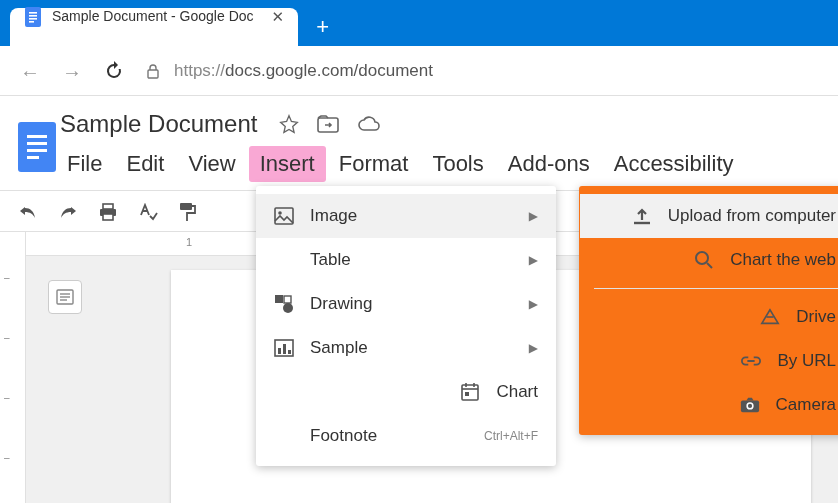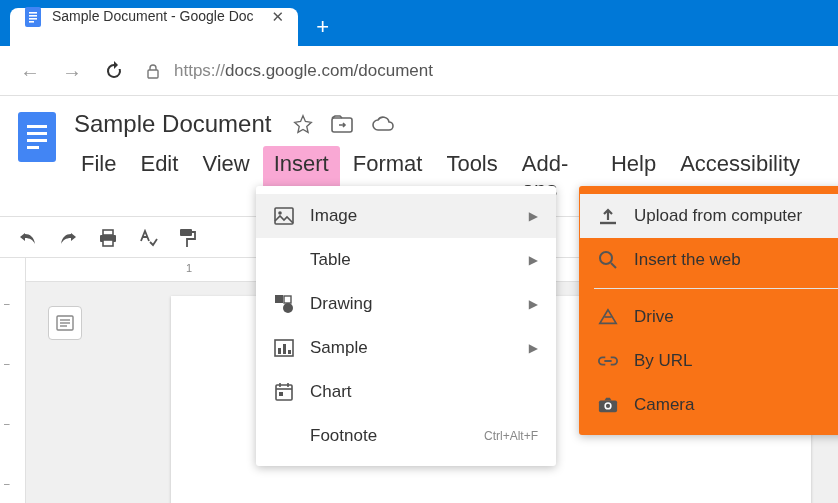--- a/index.html
+++ b/index.html
@@ -10,21 +10,21 @@
   .tab-favicon { width: 18px; height: 18px; display: flex; align-items: center; justify-content: center; }
   .tab-close { font-size: 15px; color: #555; cursor: pointer; margin-left: 8px; }
   .new-tab { color: #fff; font-size: 22px; margin-left: 18px; margin-bottom: 6px; cursor: pointer; }
   
   .navbar { height: 50px; display: flex; align-items: center; padding: 0 20px; gap: 22px; border-bottom: 1px solid #e0e0e0; }
   .nav-arrow { color: #999; font-size: 20px; }
   .reload { color: #333; font-size: 18px; }
   .urlbar { flex: 1; display: flex; align-items: center; gap: 14px; font-size: 17px; color: #555; }
   .lock { color: #777; font-size: 14px; }
   
-  .app-header { padding: 12px 27px 0 18px; display: flex; align-items: flex-start; gap: 14px; }
+  .app-header { padding: 12px 27px 0 18px; display: flex; align-items: center; }
   .doc-logo { width: 38px; height: 50px; background: #4285f4; border-radius: 3px; position: relative; margin-top: 4px; }
   .doc-logo::before { content: ""; position: absolute; top: 13px; left: 9px; right: 9px; height: 3px; background: #fff; box-shadow: 0 7px 0 #fff, 0 14px 0 #fff; }
   .doc-logo::after { content: ""; position: absolute; top: 34px; left: 9px; width: 12px; height: 3px; background: #fff; }
   .header-main { flex: 1; }
   .title-row { display: flex; align-items: center; gap: 18px; }
   .doc-title { font-size: 24px; color: #333; padding: 2px 4px; }
   .title-icon { color: #666; font-size: 18px; display: inline-flex; }
   .menubar { display: flex; gap: 2px; margin-top: 6px; font-size: 22px; color: #333; }
   .menu-item { padding: 5px 11px; border-radius: 3px; cursor: pointer; }
   .menu-item.active { background: #f9a8d4; }
@@ -35,21 +35,21 @@
   .workspace { display: flex; height: 300px; }
   .ruler-v { width: 26px; border-right: 1px solid #e0e0e0; background: #fff; position: relative; font-size: 10px; color: #888; }
   .ruler-v .tick { position: absolute; left: 4px; }
   .content-area { flex: 1; background: #f0f0f0; position: relative; }
   .ruler-h { height: 24px; background: #fff; border-bottom: 1px solid #e0e0e0; position: relative; font-size: 11px; color: #888; }
   .ruler-h .tick { position: absolute; top: 4px; }
   .page { position: absolute; top: 38px; left: 145px; width: 640px; height: 260px; background: #fff; box-shadow: 0 1px 3px rgba(0,0,0,0.2); }
   .outline-btn { position: absolute; top: 48px; left: 22px; width: 34px; height: 34px; border: 1px solid #ccc; border-radius: 4px; display: flex; align-items: center; justify-content: center; color: #666; background: #fff; }
   
   .dropdown { position: absolute; top: 186px; left: 256px; width: 300px; background: #fff; box-shadow: 0 2px 10px rgba(0,0,0,0.25); border-radius: 3px; font-size: 17px; color: #333; padding: 8px 0; }
-  .dd-item { display: flex; align-items: center; height: 44px; padding: 0 18px; cursor: pointer; gap: 16px; position: relative; }
+  .dd-item { display: flex; align-items: center; height: 44px; padding: 0 18px; cursor: pointer; gap: 16px; position: relative; justify-content: flex-end; }
   .dd-item.hover { background: #f1f1f1; }
   .dd-icon { width: 20px; display: inline-flex; justify-content: center; color: #555; font-size: 18px; }
   .dd-arrow { margin-left: auto; font-size: 12px; color: #777; }
   .dd-shortcut { margin-left: auto; font-size: 12px; color: #888; }
   
   .submenu { position: absolute; top: 186px; left: 579px; width: 276px; background: #f97316; box-shadow: 0 2px 10px rgba(0,0,0,0.25); border-radius: 3px; font-size: 17px; color: #333; padding: 8px 1px; }
   .sub-sep { height: 1px; background: #e2e2e2; margin: 6px 14px; }
   
   svg { display: inline-block; vertical-align: middle; }
 </style>
@@ -116,21 +116,20 @@
       </span>
     </div>
     <div class="menubar" id="menubar">
         <div class="menu-item">File</div>
         <div class="menu-item">Edit</div>
         <div class="menu-item">View</div>
         <div class="menu-item active">Insert</div>
         <div class="menu-item">Format</div>
         <div class="menu-item">Tools</div>
         <div class="menu-item">Add-ons</div>
-        <div class="menu-item">Help</div>
         <div class="menu-item">Accessibility</div>
       </div>
   </div>
 </div>
 
 <div class="toolbar">
   <span class="tool"><svg width="20" height="16" viewBox="0 0 20 16">
         <path d="M7 3 2 7l5 4V8c5 0 8 2 10 6-1-7-5-10-10-10V3z" fill="#555"></path>
       </svg></span>
   <span class="tool"><svg width="20" height="16" viewBox="0 0 20 16">
@@ -243,21 +242,21 @@
       </span>
       <span>Upload from computer</span>
     </div>
     <div class="dd-item">
       <span class="dd-icon">
         <svg width="20" height="20" viewBox="0 0 20 20">
           <circle cx="8" cy="8" r="6" fill="none" stroke="#555" stroke-width="2"></circle>
           <line x1="13" y1="13" x2="18" y2="18" stroke="#555" stroke-width="2"></line>
         </svg>
       </span>
-      <span>Insert the web</span>
+      <span>Chart the web</span>
     </div>
     <div class="sub-sep"></div>
     <div class="dd-item">
       <span class="dd-icon">
         <svg width="22" height="20" viewBox="0 0 22 20">
           <path d="M11 2 2 17h18L11 2z" fill="none" stroke="#555" stroke-width="1.8"></path>
           <path d="M7 10h8" stroke="#555" stroke-width="1.8"></path>
         </svg>
       </span>
       <span>Drive</span>

